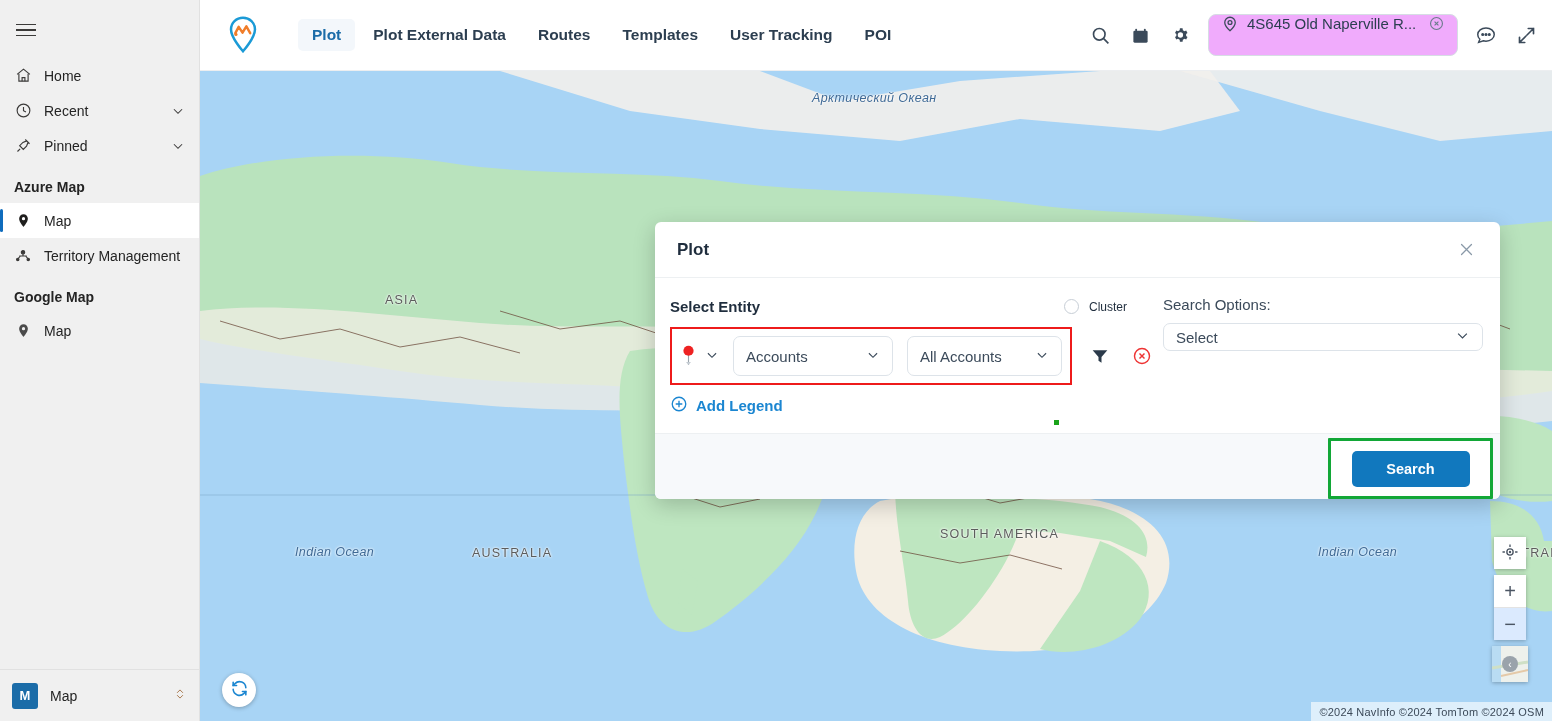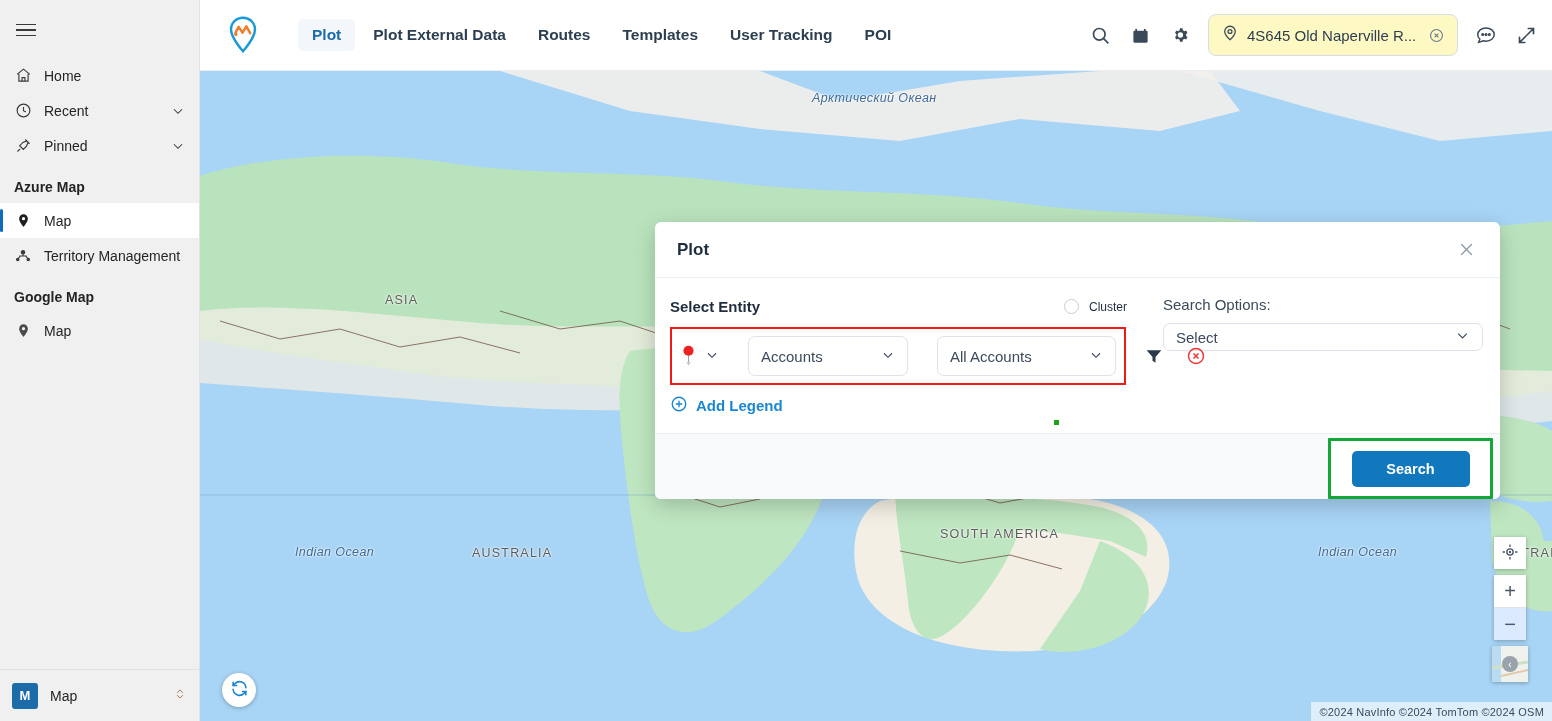--- a/index.html
+++ b/index.html
@@ -72,23 +72,23 @@
     font-size: 15.5px; font-weight: 700; color: #2c3e50;
     padding: 7px 14px; border-radius: 5px; cursor: pointer; white-space: nowrap;
   }
   .tab.active { color: #1b6ca8; background: #f3f7fb; }
   .top-right { margin-left: auto; display: flex; align-items: center; gap: 16px; }
   .icon-btn {
     width: 24px; height: 24px; display: flex; align-items: center;
     justify-content: center; cursor: pointer; color: #3b4a5a;
   }
   .location-pill {
-    display: flex; align-items: center; gap: 8px;
+    display: flex; align-items: flex-start; gap: 8px;
     border: 1px solid #d6dde4; border-radius: 8px;
-    height: 42px; padding: 0 12px; min-width: 250px; background: #fef9c3;
+    height: 42px; padding: 0 12px; min-width: 250px; background: #f0abfc;
     cursor: text;
   }
   .location-text {
     font-size: 15px; color: #2c3e50; white-space: nowrap;
     overflow: hidden; text-overflow: ellipsis; max-width: 172px;
   }
 
   
   .map {
     position: absolute; top: 71px; left: 0; right: 0; bottom: 0;
@@ -164,31 +164,31 @@
   .cluster-wrap { margin-left: auto; display: flex; align-items: center; gap: 10px; cursor: pointer; }
   .radio {
     width: 15px; height: 15px; border-radius: 50%;
     border: 1.6px solid #c7ced6; background: #fff;
   }
   .cluster-lbl { font-size: 12px; color: #1f2d3d; }
 
   .entity-row { display: flex; align-items: center; margin-top: 12px; gap: 10px; }
   .hl-red {
     border: 2px solid #ee1b1b; padding: 7px 8px 7px 8px;
-    display: flex; align-items: center; gap: 29px;
+    display: flex; align-items: center; gap: 14px;
   }
   .pin-picker { display: flex; align-items: center; gap: 8px; cursor: pointer; }
   .dropdown {
     height: 40px; border: 1px solid #dde3e9; border-radius: 7px;
     display: flex; align-items: center; padding: 0 12px;
     background: #fff; cursor: pointer; color: #3b4a5a; font-size: 15px;
   }
   .dropdown .dd-text { flex: 1; white-space: nowrap; }
   .dd-accounts { width: 160px; }
-  .dd-view { width: 179px; }
+  .dd-view { width: 155px; }
   .dd-search { width: 320px; height: 28px; }
   .filter-icon, .clear-icon { cursor: pointer; display: flex; align-items: center; }
 
   .add-legend {
     display: flex; align-items: center; gap: 8px; margin-top: 10px;
     color: #1b86d1; font-weight: 700; font-size: 15px; cursor: pointer; width: fit-content;
   }
   .green-dot {
     position: absolute; right: 86px; bottom: 8px;
     width: 5px; height: 5px; background: #1aa31a;

